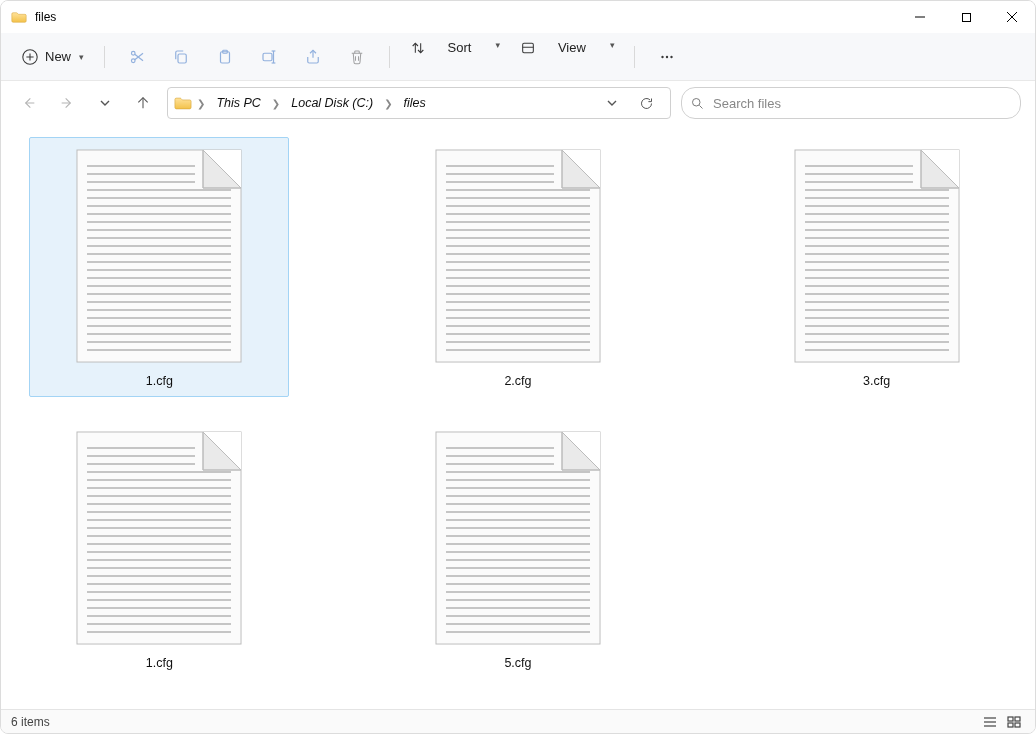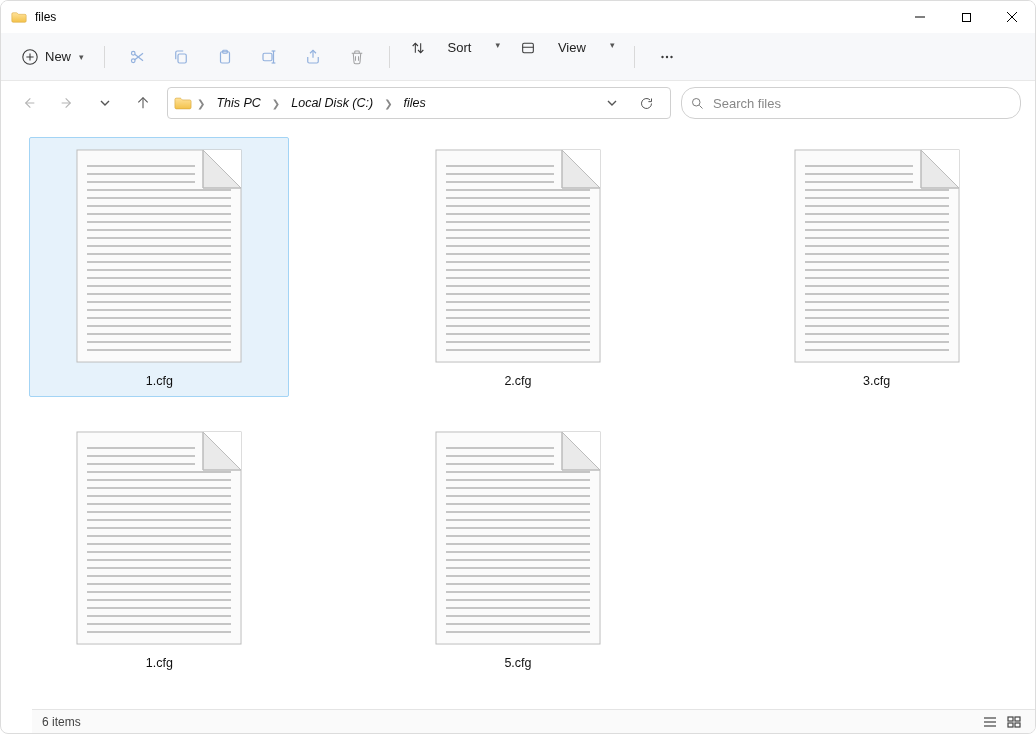--- a/index.html
+++ b/index.html
@@ -162,21 +162,20 @@
     .file-name { font-size: 12.5px; color: #111; text-align:center; }
 
     
     .status-bar {
       height: 24px;
       border-top: 1px solid #e4e4e4;
       display:flex; align-items:center;
       padding: 0 10px;
       font-size: 12px; color: #444;
       background: #fafafa;
-      margin-left: 31px;
     }
     .status-spacer { flex:1; }
     .status-view-btn {
       width: 22px; height: 18px;
       display:flex; align-items:center; justify-content:center;
       margin-left: 2px; color:#444;
       border: 1px solid transparent;
     }
 
     svg { display:block; }

